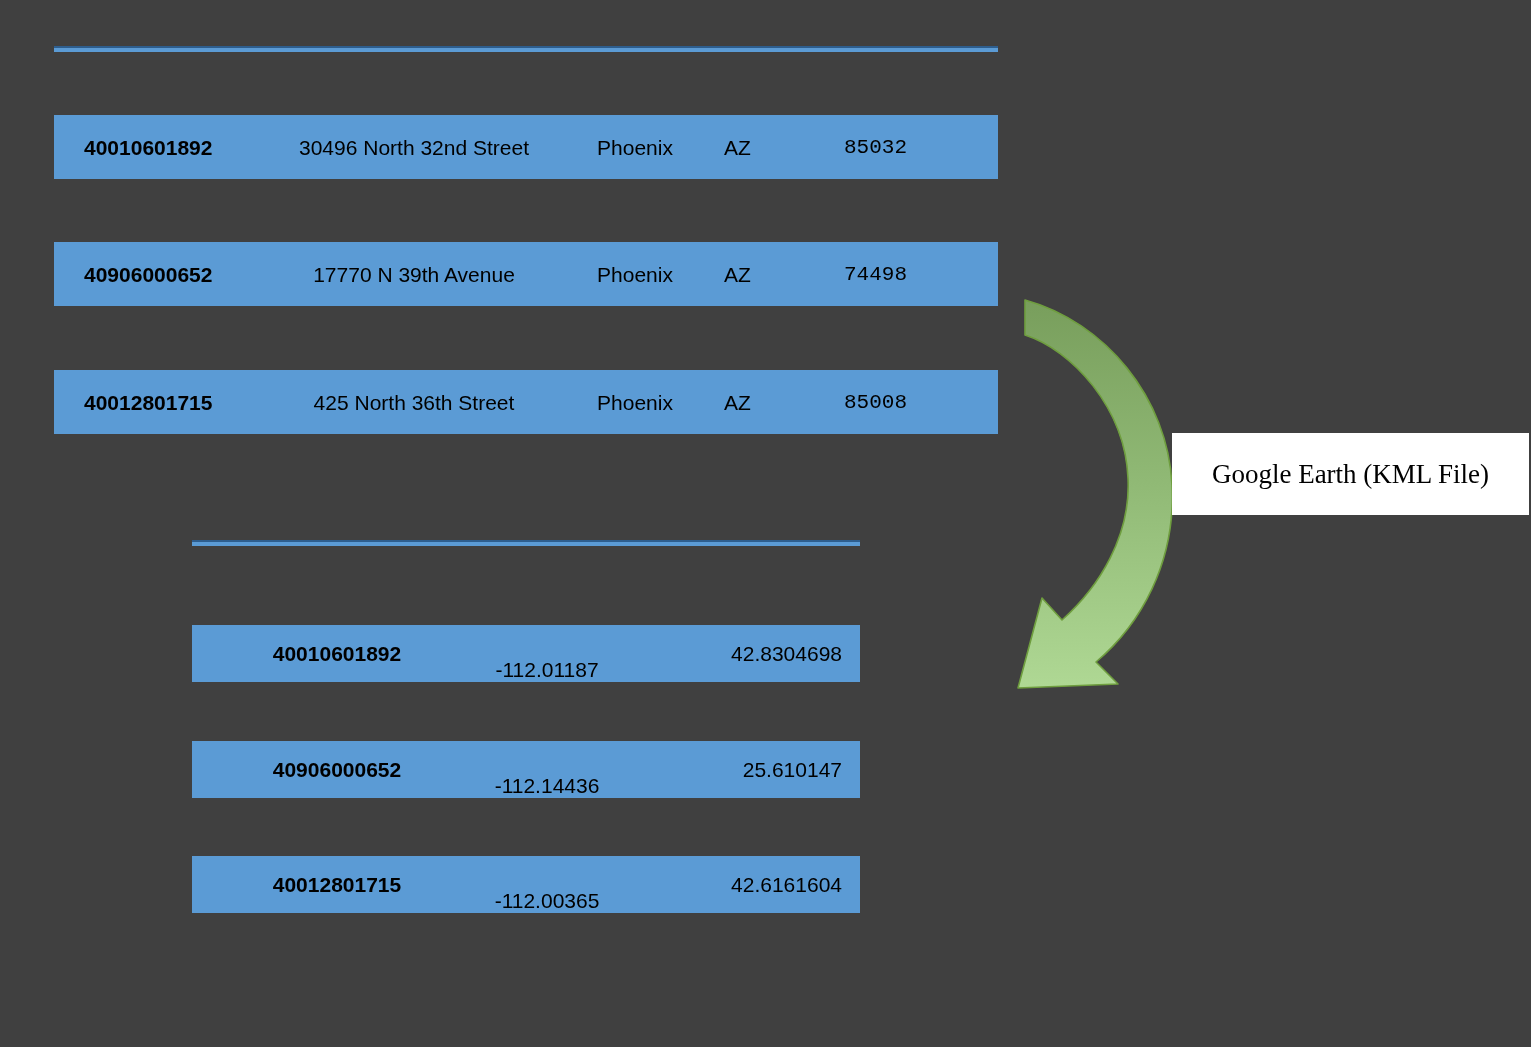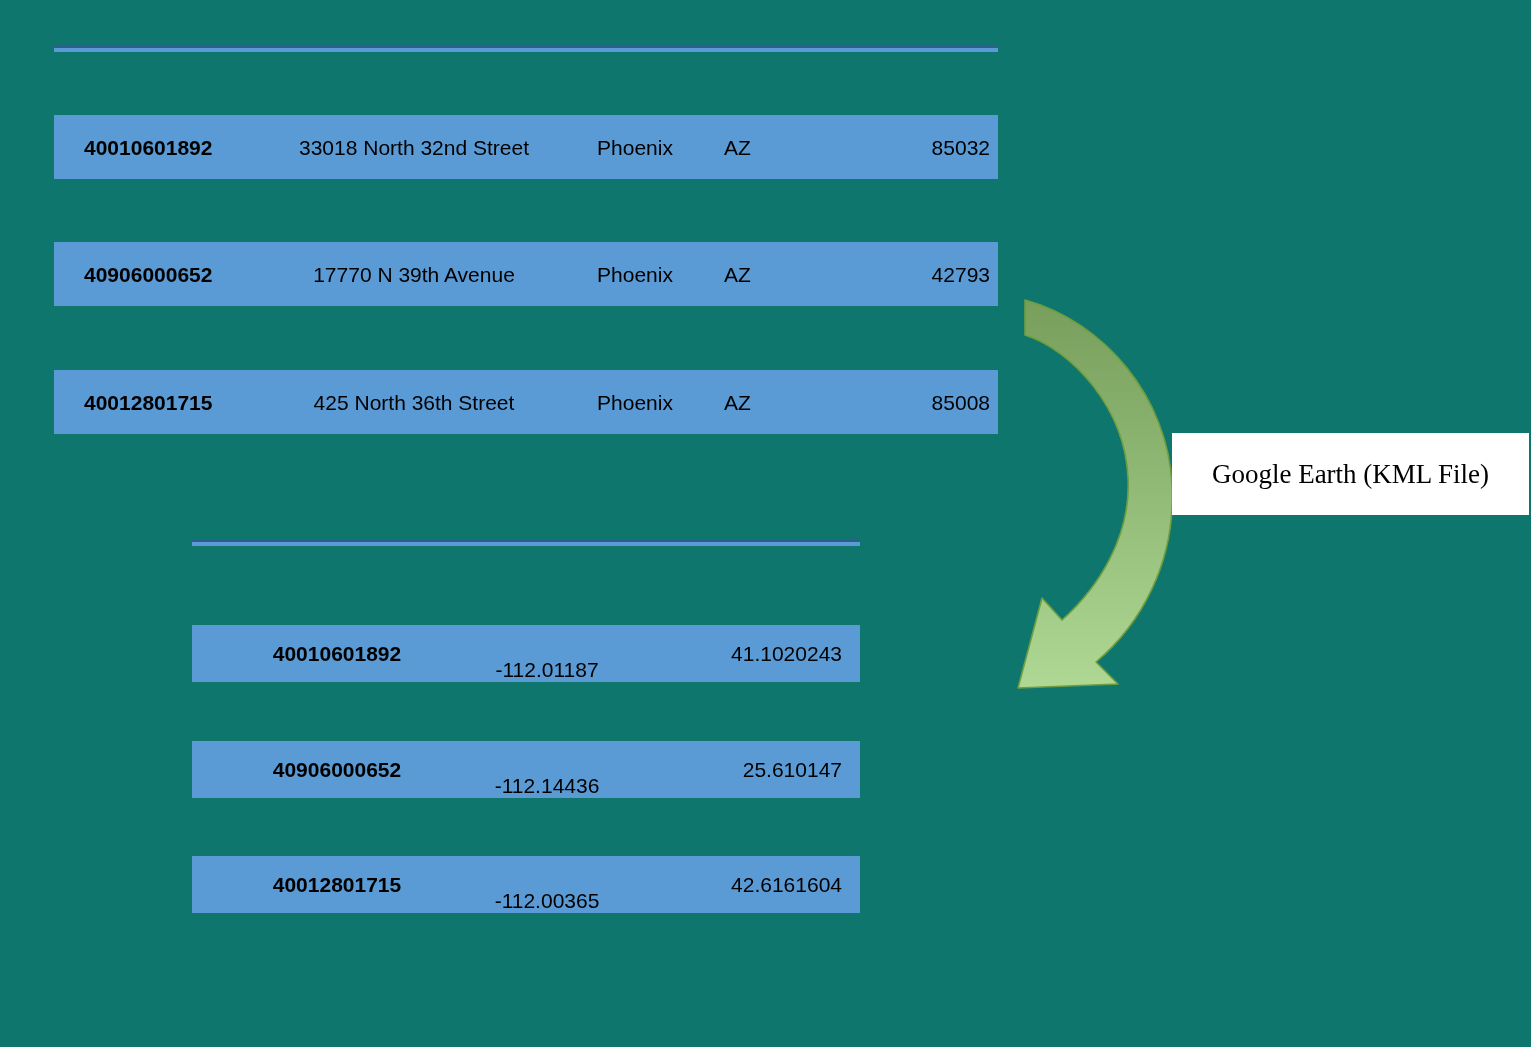--- a/index.html
+++ b/index.html
@@ -8,21 +8,21 @@
     padding: 0;
     background: #000000;
   }
   body {
     font-family: "Liberation Sans", sans-serif;
   }
   #canvas {
     position: relative;
     width: 1531px;
     height: 1047px;
-    background: #0f766e;
+    background: #404040;
     overflow: hidden;
   }
 
   
   .rule {
     position: absolute;
     height: 4px;
     background: #5B9BD5;
     border-top: 2px solid #2E5E8E;
   }
@@ -71,21 +71,21 @@
     white-space: nowrap;
   }
   .cell-id {
     font-weight: bold;
   }
 
   .bar-top .c-id      { position: absolute; left: 30px;  width: 190px; text-align: left; }
   .bar-top .c-address { position: absolute; left: 220px; width: 280px; text-align: center; }
   .bar-top .c-city    { position: absolute; left: 516px; width: 130px; text-align: center; }
   .bar-top .c-state   { position: absolute; left: 670px; width: 60px;  }
-  .bar-top .c-zip     { position: absolute; left: 816px; width: 120px; text-align: right; }
+  .bar-top .c-zip     { position: absolute; left: 790px; width: 120px; text-align: left; font-family: Liberation Mono, monospace; }
 
   
   .bar-bot .c-id   { position: absolute; left: 40px;  width: 210px; text-align: center; }
   .bar-bot .c-lon  { position: absolute; left: 270px; width: 170px; text-align: center; margin-top: 31px; }
   .bar-bot .c-lat  { position: absolute; left: 470px; width: 180px; text-align: right; }
 
   
   #arrow-wrap {
     position: absolute;
     left: 1000px;
@@ -116,48 +116,48 @@
 </style>
 </head>
 <body>
 
 <div id="canvas">
 
   <div id="rule-top" class="rule"></div>
 
   <div id="bar-top-0" class="bar bar-top">
     <span class="cell cell-id c-id">40010601892</span>
-    <span class="cell c-address">33018 North 32nd Street</span>
+    <span class="cell c-address">30496 North 32nd Street</span>
     <span class="cell c-city">Phoenix</span>
     <span class="cell c-state">AZ</span>
     <span class="cell c-zip">85032</span>
   </div>
 
   <div id="bar-top-1" class="bar bar-top">
     <span class="cell cell-id c-id">40906000652</span>
     <span class="cell c-address">17770 N 39th Avenue</span>
     <span class="cell c-city">Phoenix</span>
     <span class="cell c-state">AZ</span>
-    <span class="cell c-zip">42793</span>
+    <span class="cell c-zip">74498</span>
   </div>
 
   <div id="bar-top-2" class="bar bar-top">
     <span class="cell cell-id c-id">40012801715</span>
     <span class="cell c-address">425 North 36th Street</span>
     <span class="cell c-city">Phoenix</span>
     <span class="cell c-state">AZ</span>
     <span class="cell c-zip">85008</span>
   </div>
 
   <div id="rule-mid" class="rule"></div>
 
   <div id="bar-bot-0" class="bar bar-bot">
     <span class="cell cell-id c-id">40010601892</span>
     <span class="cell c-lon">-112.01187</span>
-    <span class="cell c-lat">41.1020243</span>
+    <span class="cell c-lat">42.8304698</span>
   </div>
 
   <div id="bar-bot-1" class="bar bar-bot">
     <span class="cell cell-id c-id">40906000652</span>
     <span class="cell c-lon">-112.14436</span>
     <span class="cell c-lat">25.610147</span>
   </div>
 
   <div id="bar-bot-2" class="bar bar-bot">
     <span class="cell cell-id c-id">40012801715</span>

